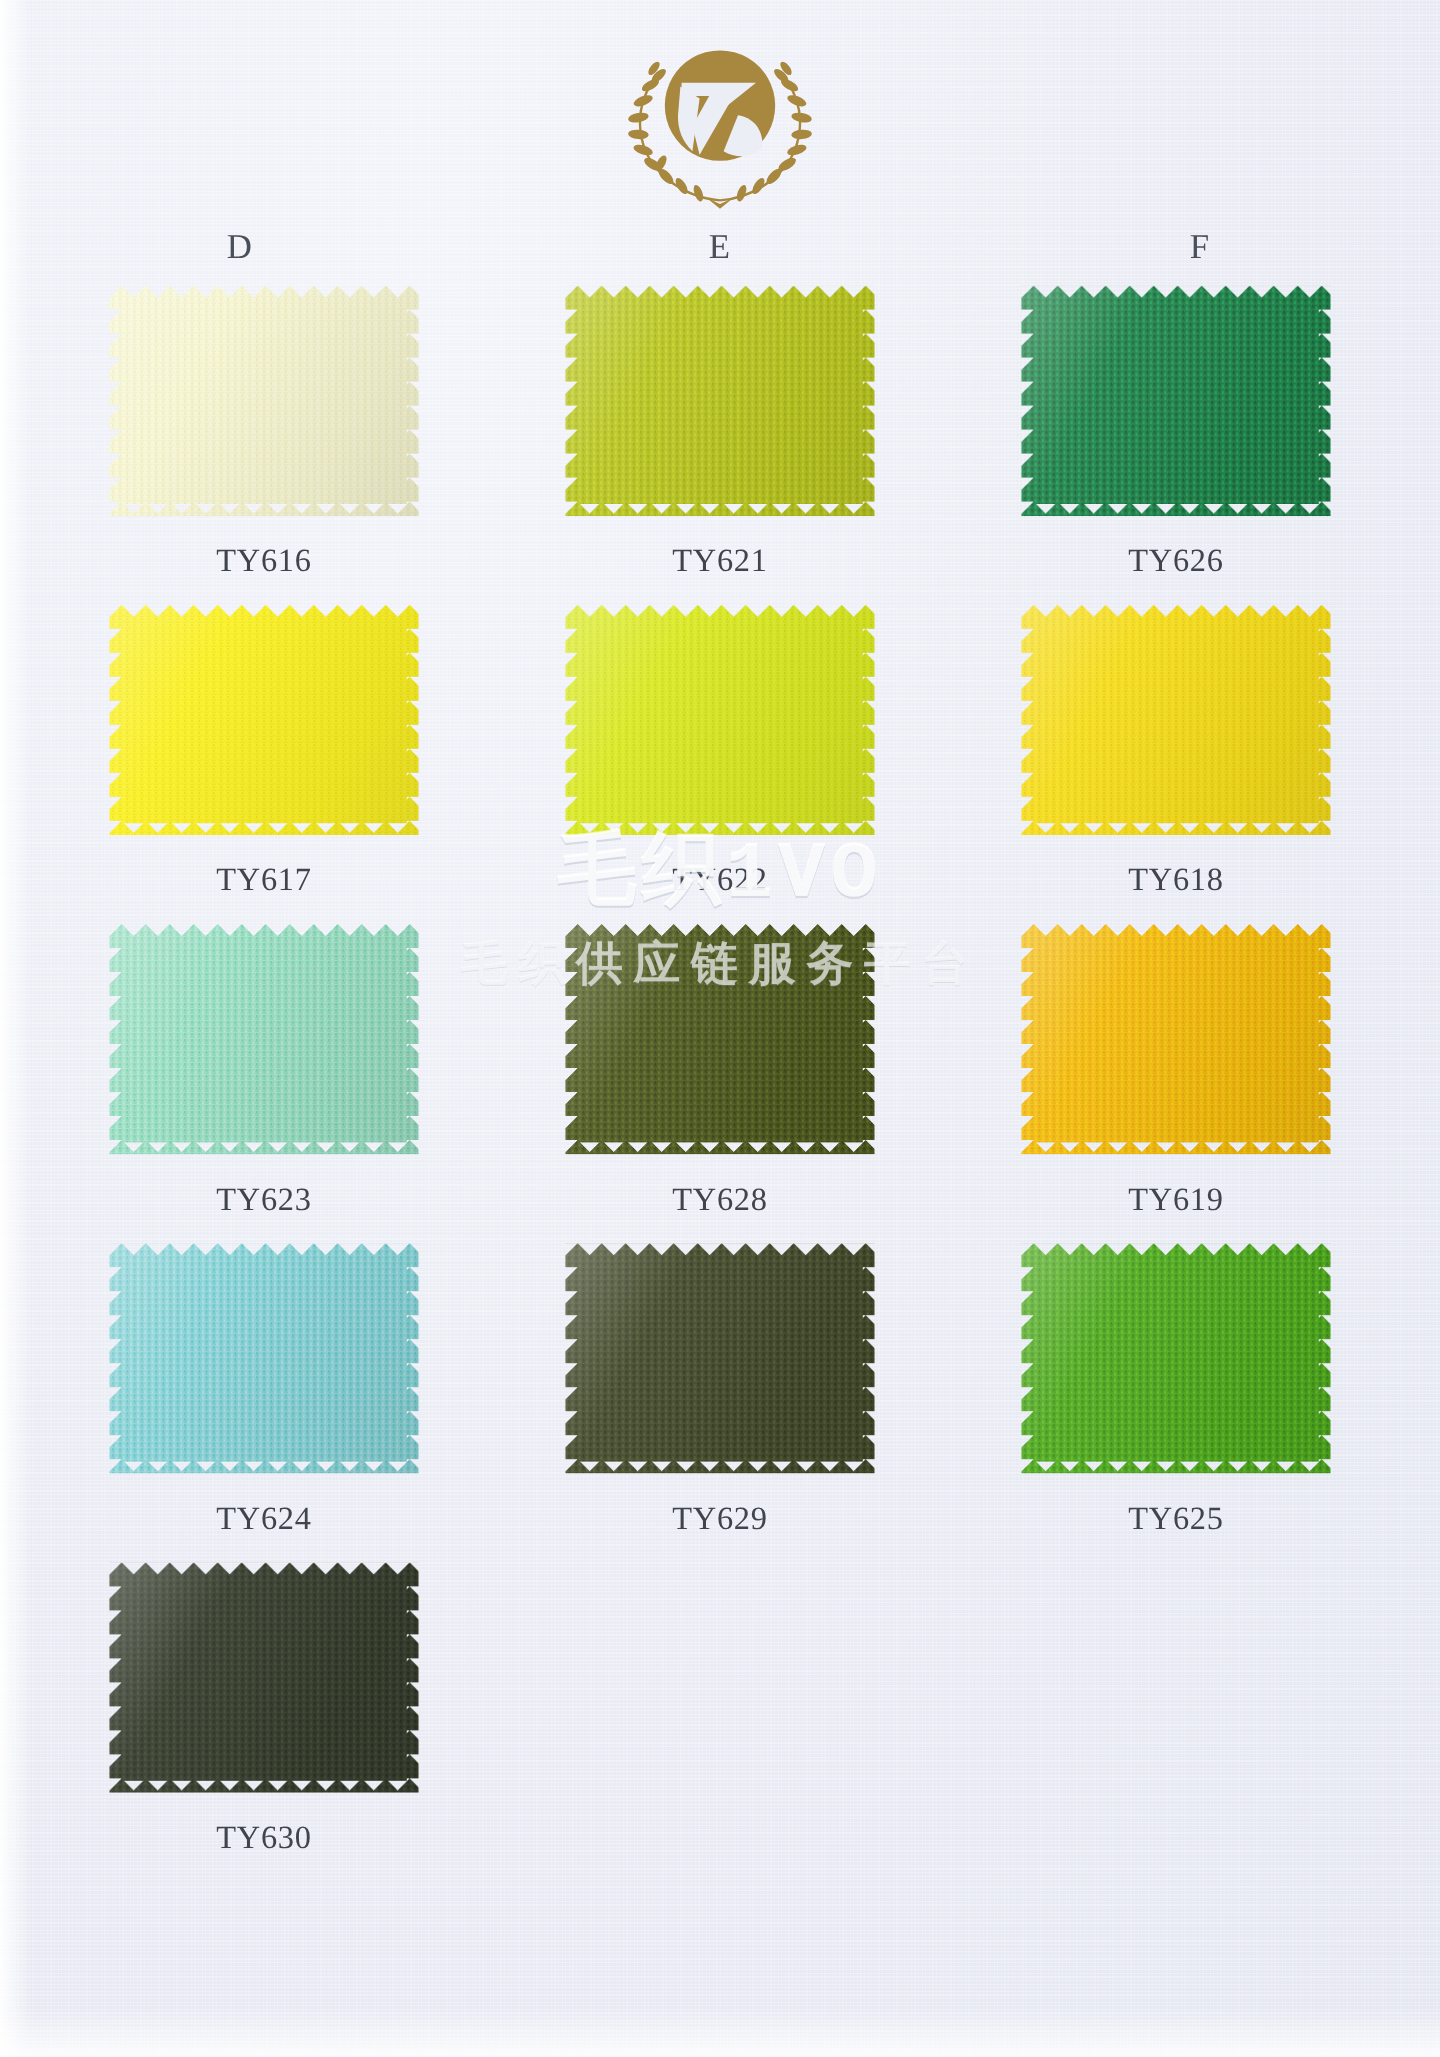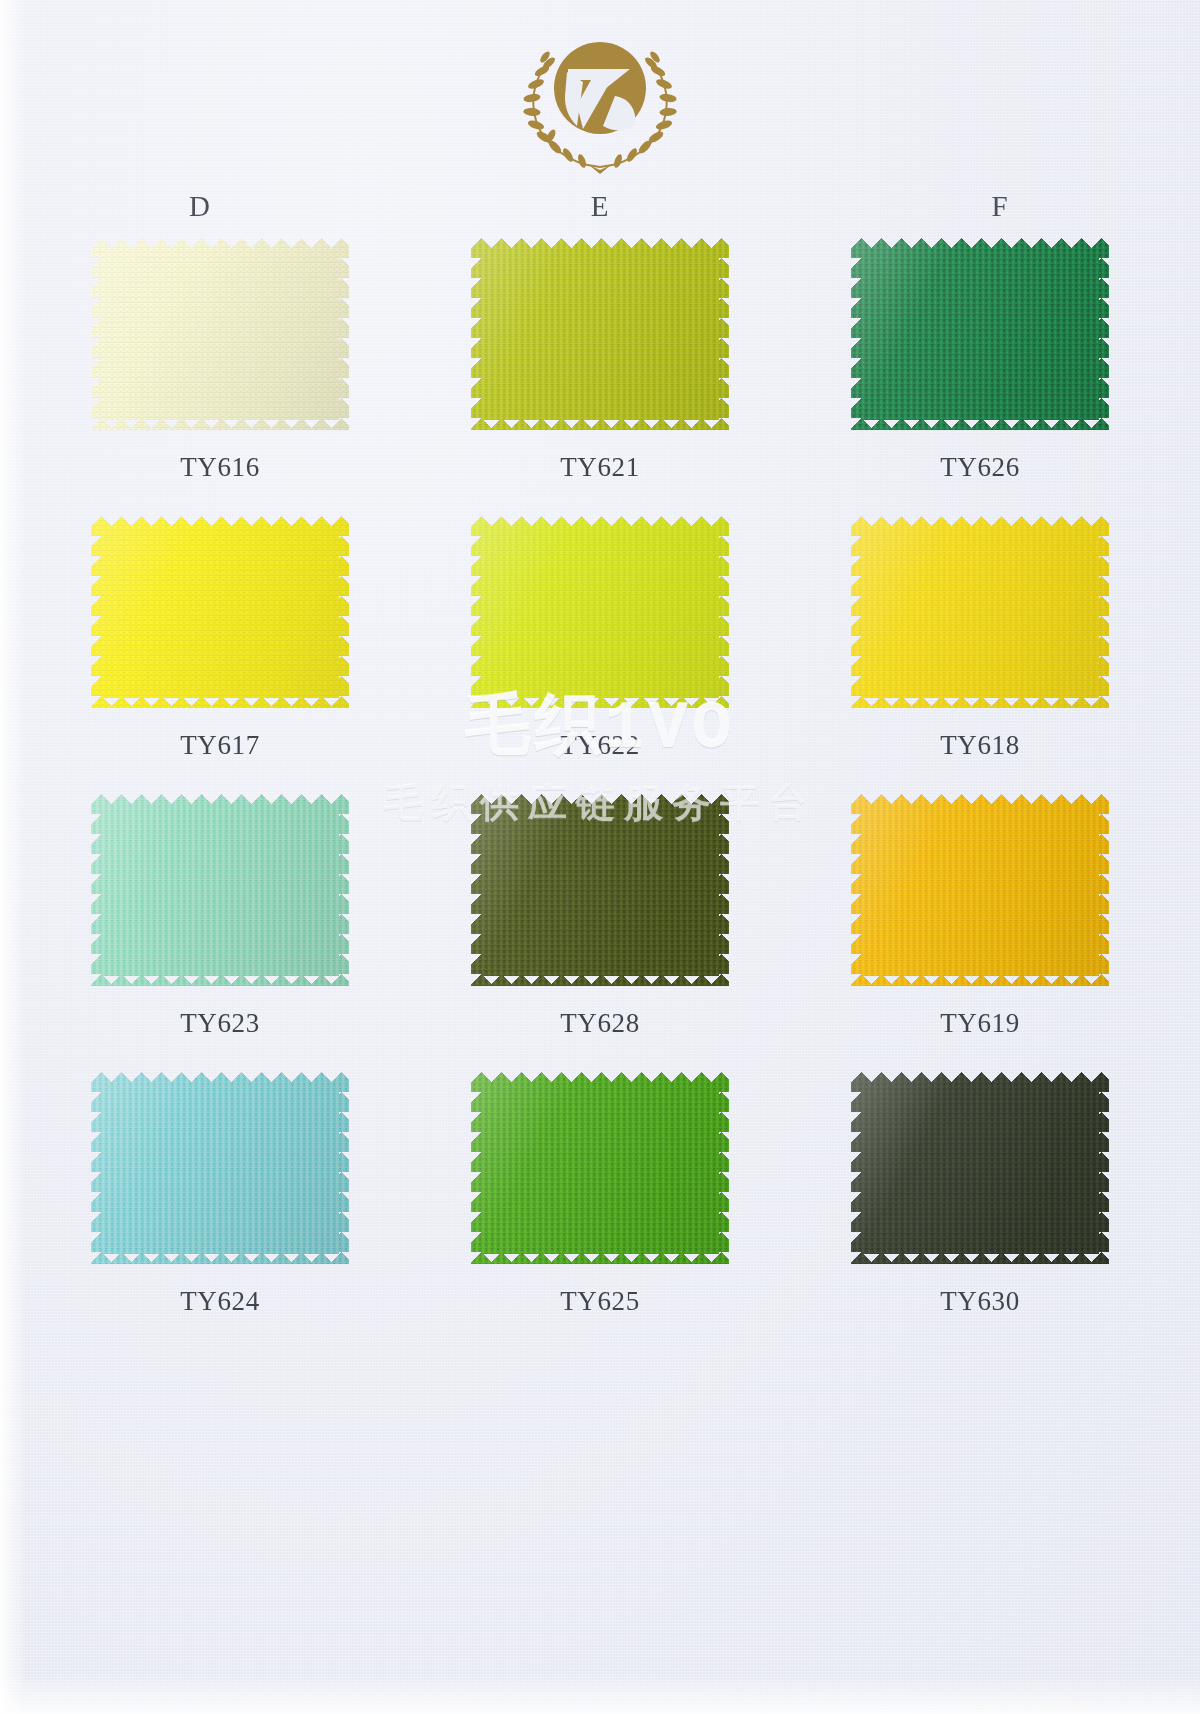--- a/index.html
+++ b/index.html
@@ -79,21 +79,21 @@
 
   
   #grid {
     position: absolute;
     top: 238px;
     left: 30px;
     width: 1140px;
     display: grid;
     grid-template-columns: repeat(3, 1fr);
     grid-auto-rows: 266px;
-    row-gap: 12px;
+    row-gap: 0px;
   }
   .cell {
     position: relative;
     display: flex;
     flex-direction: column;
     align-items: center;
   }
   .swatch-wrap {
     position: relative;
     width: 258px;
@@ -435,20 +435,31 @@
             <div class="knit"></div>
             <div class="knit2"></div>
             <div class="sheen"></div>
           </div>
         </div>
         <div class="label">TY624</div>
       </div>
       <div class="cell">
         <div class="swatch-wrap">
           <div class="swatch-shadow"></div>
+          <div class="swatch" style="background: rgb(63, 71, 42);">
+            <div class="knit"></div>
+            <div class="knit2"></div>
+            <div class="sheen"></div>
+          </div>
+        </div>
+        <div class="label">TY629</div>
+      </div>
+      <div class="cell">
+        <div class="swatch-wrap">
+          <div class="swatch-shadow"></div>
           <div class="swatch" style="background: rgb(74, 162, 30);">
             <div class="knit"></div>
             <div class="knit2"></div>
             <div class="sheen"></div>
           </div>
         </div>
         <div class="label">TY625</div>
       </div>
       <div class="cell">
         <div class="swatch-wrap">

